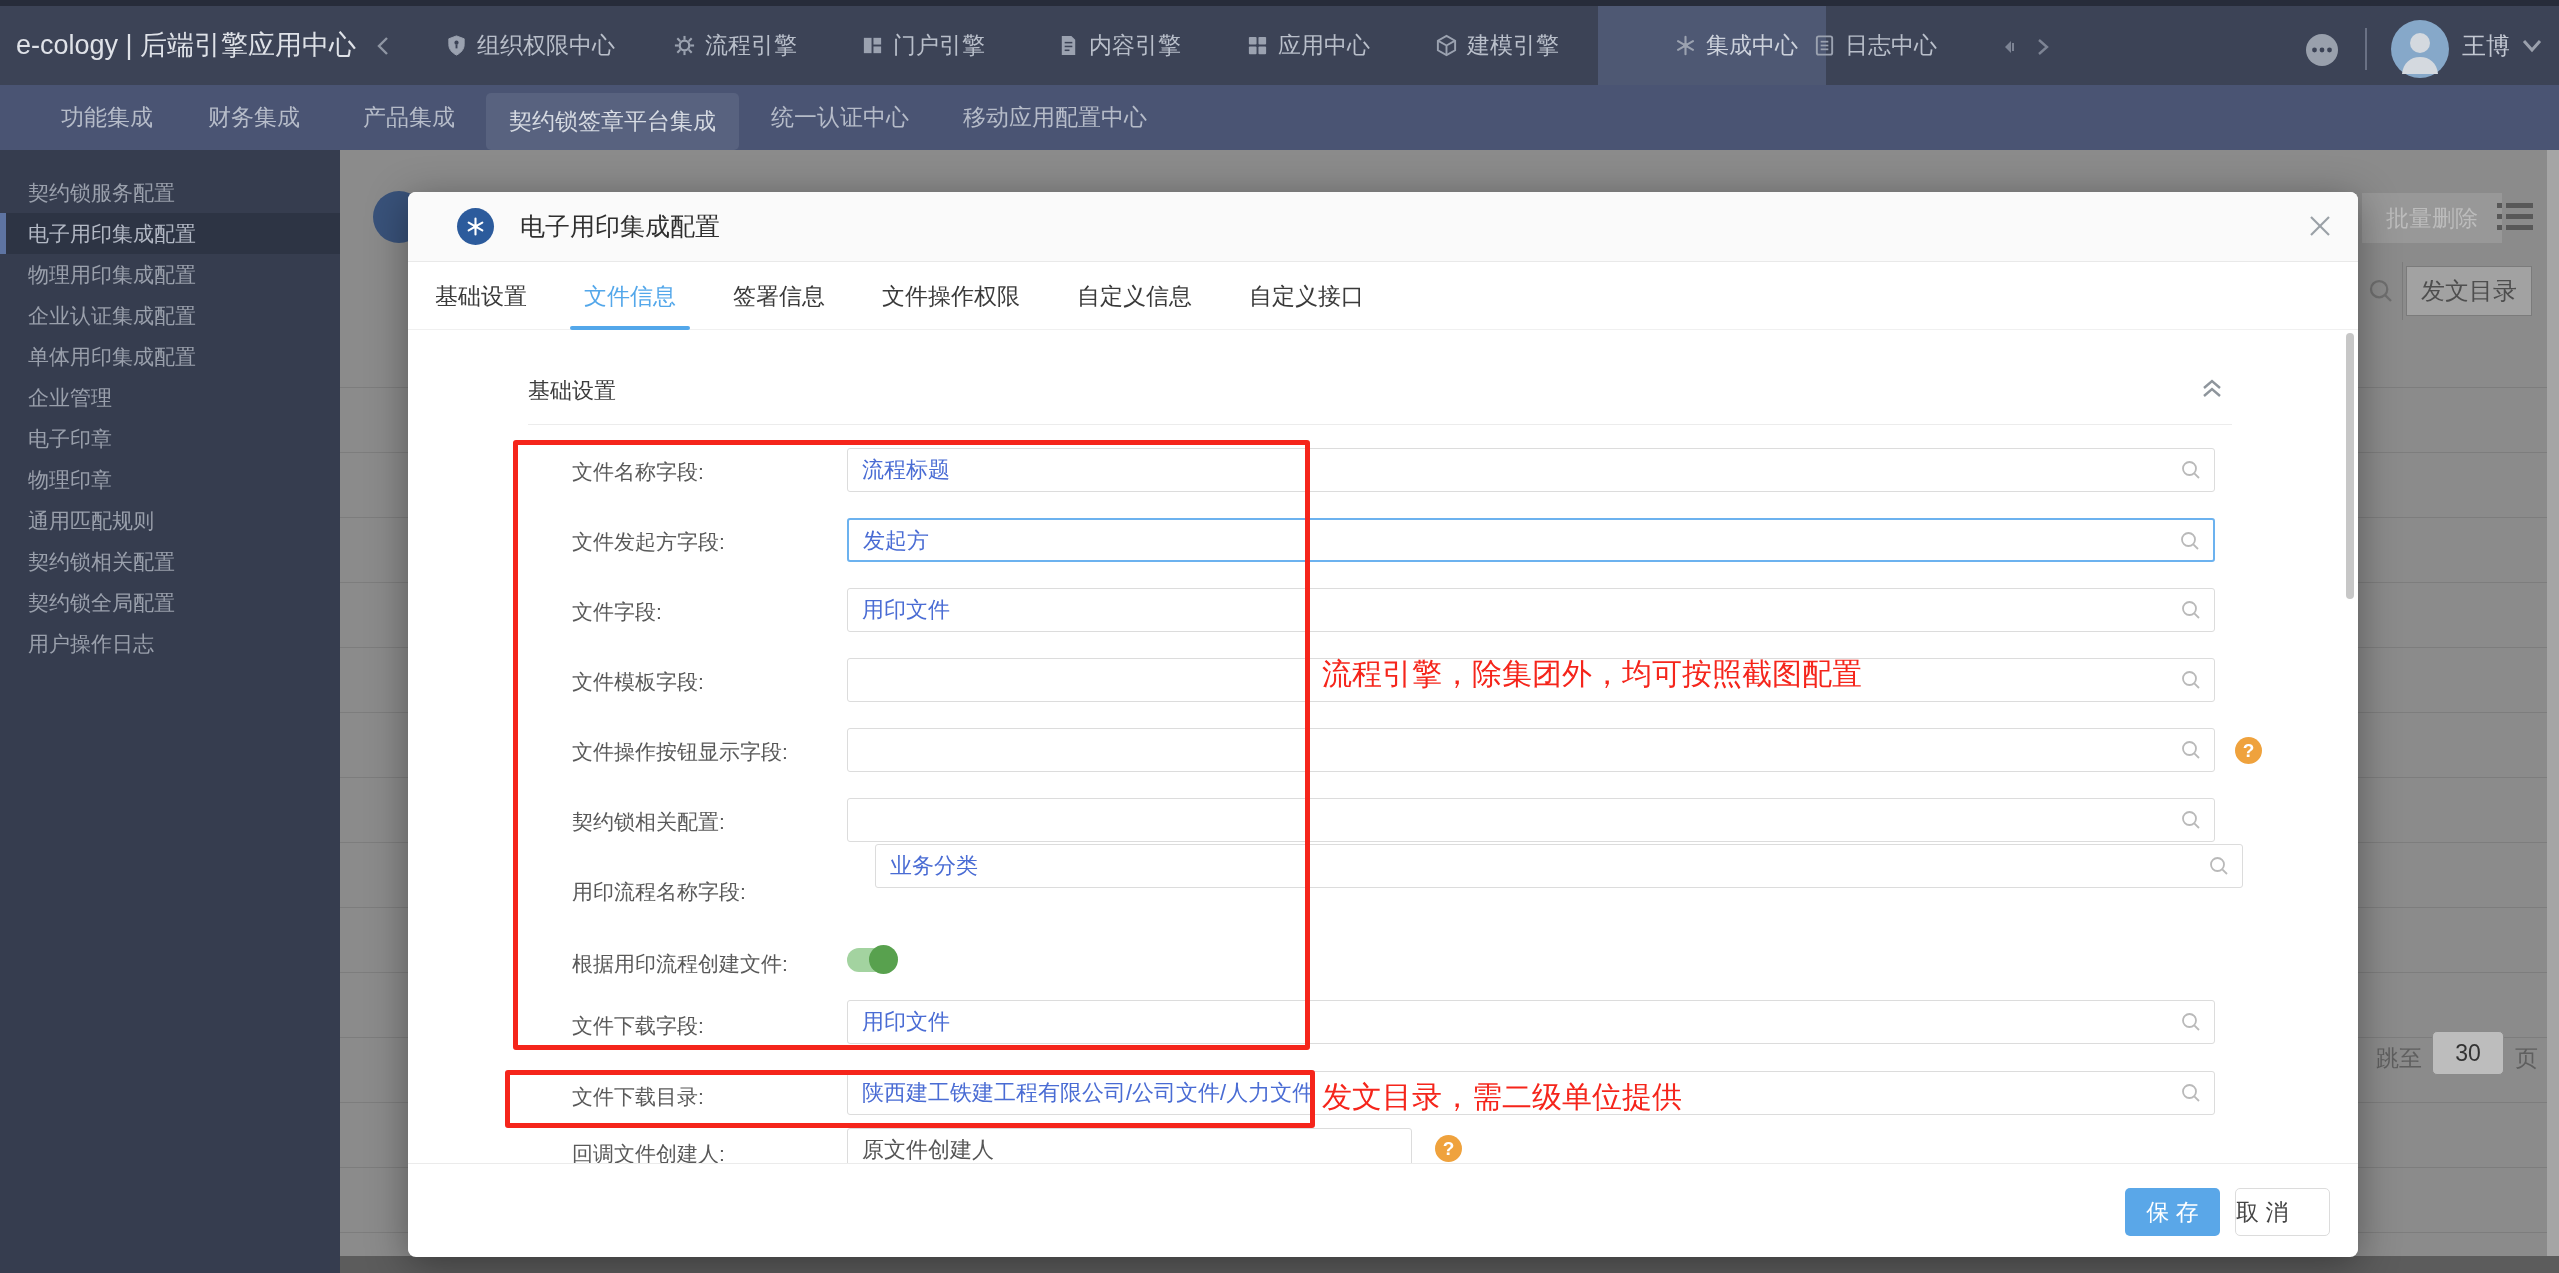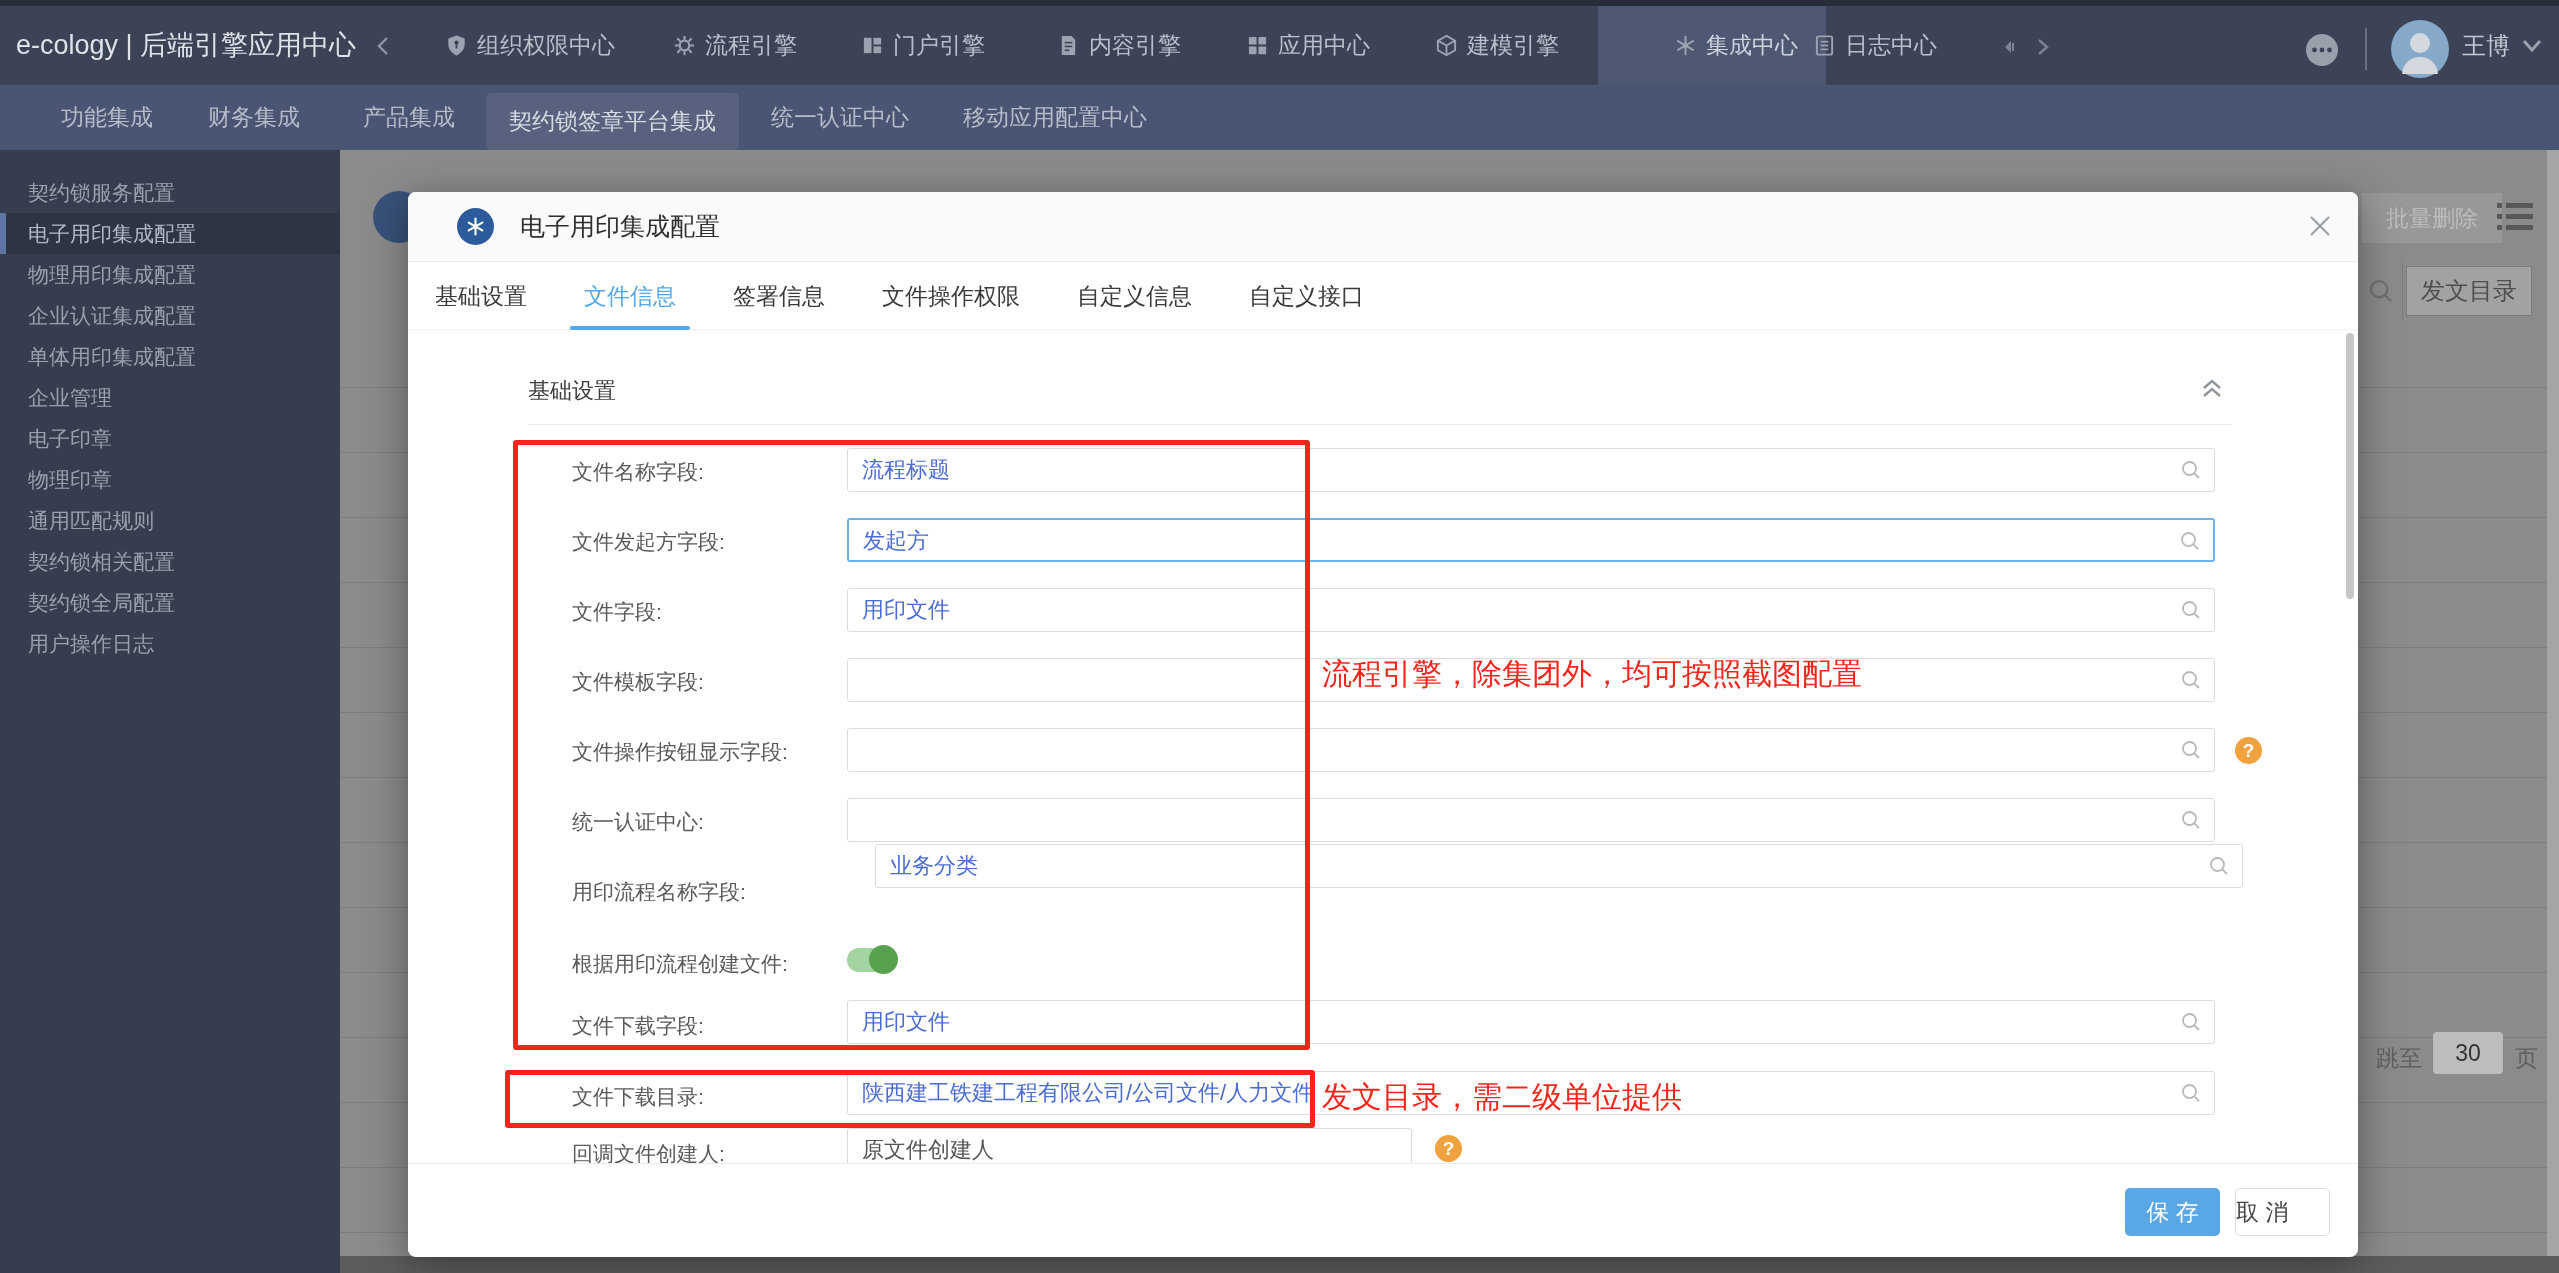--- a/index.html
+++ b/index.html
@@ -311,21 +311,21 @@
     <div class="abs frow-label wide" style="top:546px;">文件操作按钮显示字段:</div>
     <div class="abs finput" style="top:536px;">
       <span class="fval"></span>
       <svg class="mag" viewBox="0 0 24 24">
           <circle cx="10.5" cy="10.5" r="6.5" fill="none" stroke="#b9b9b9" stroke-width="1.8"></circle>
           <line x1="15.3" y1="15.3" x2="20" y2="20" stroke="#b9b9b9" stroke-width="1.8"></line>
         </svg>
     </div>
     <div class="abs help-icon" style="left:1827px;top:545px;"></div>
 
-    <div class="abs frow-label" style="top:616px;">统一认证中心:</div>
+    <div class="abs frow-label" style="top:616px;">契约锁相关配置:</div>
     <div class="abs finput" style="top:606px;">
       <span class="fval"></span>
       <svg class="mag" viewBox="0 0 24 24">
           <circle cx="10.5" cy="10.5" r="6.5" fill="none" stroke="#b9b9b9" stroke-width="1.8"></circle>
           <line x1="15.3" y1="15.3" x2="20" y2="20" stroke="#b9b9b9" stroke-width="1.8"></line>
         </svg>
     </div>
 
     <div class="abs frow-label" style="top:686px;">用印流程名称字段:</div>
     <div class="abs finput" style="top:652px;margin-left:28px;">

